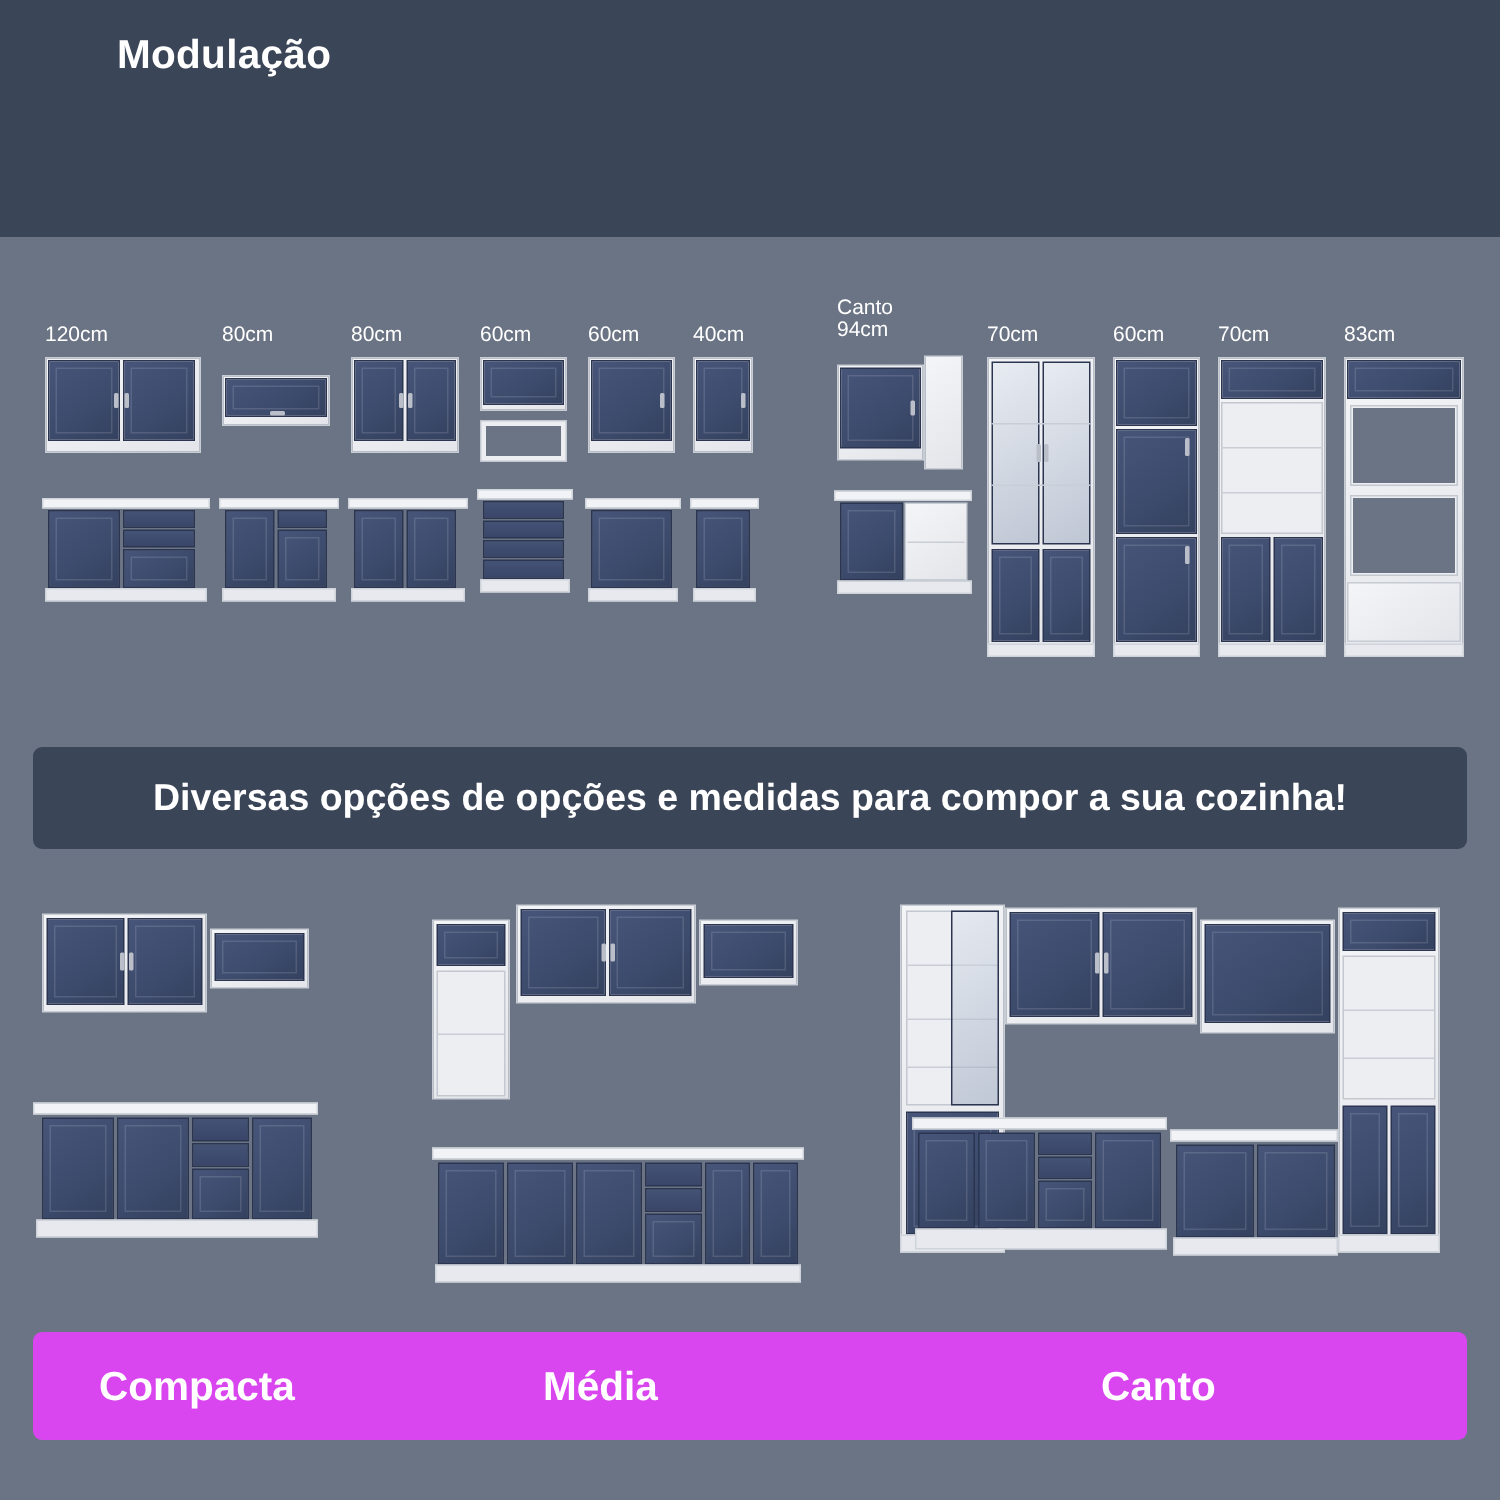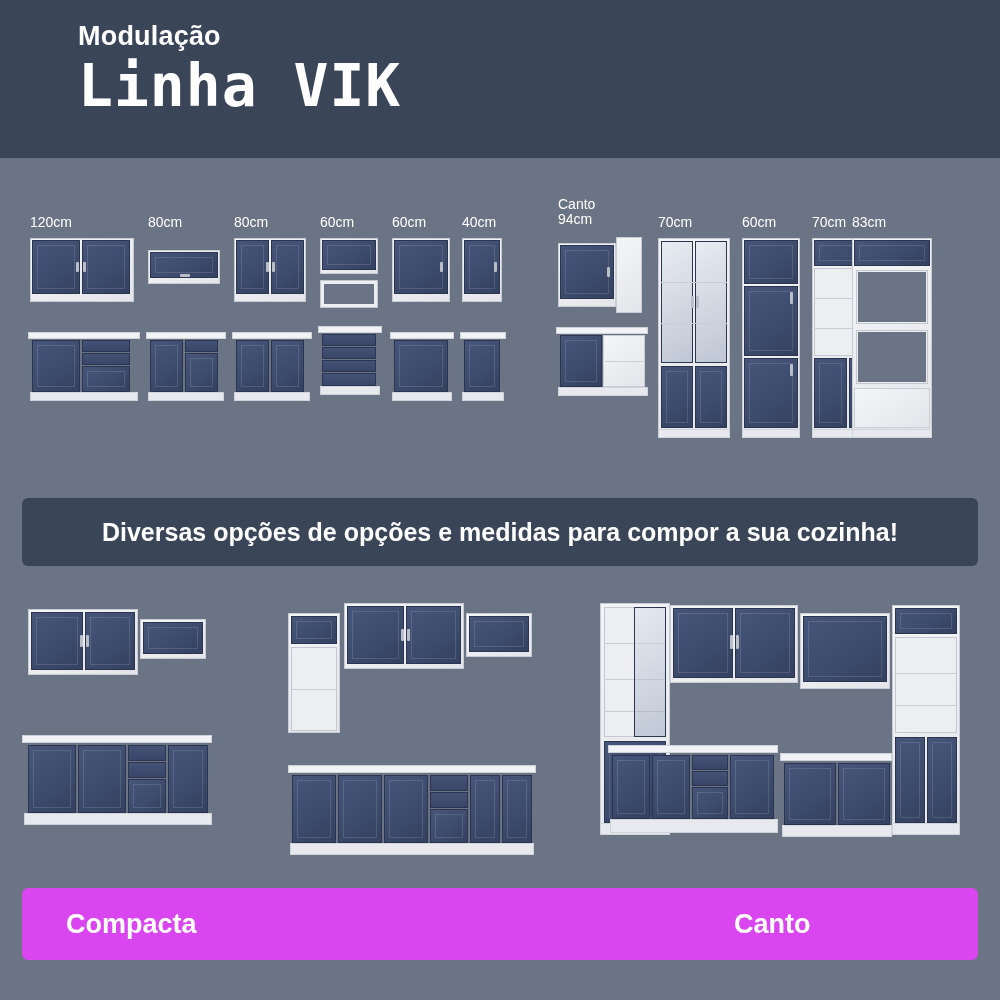--- a/index.html
+++ b/index.html
@@ -91,21 +91,20 @@
   .foot-label{
     position:absolute;top:0;height:72px;display:flex;align-items:center;
     color:#fff;font-size:27px;font-weight:bold;
   }
 </style>
 </head>
 <body>
 
 <div class="header">
   <div class="kicker">Modulação</div>
-  <div class="title">Linha VIK</div>
 </div>
 
 <div class="modules">
 
   <div class="mod" style="left:30px;top:40px;width:108px;">
     <div class="cap">120cm</div>
     <div style="position:relative;height:80px;margin-top:8px;">
       <div class="white" style="left:0;top:0;width:104px;height:64px;"></div>
       <div class="door" style="left:2px;top:2px;width:48px;height:54px;"></div>
       <div class="door" style="left:52px;top:2px;width:48px;height:54px;"></div>
@@ -256,21 +255,21 @@
       <div class="door" style="left:2px;top:2px;width:68px;height:26px;"></div>
       <div class="shelfbox" style="left:2px;top:30px;width:68px;height:88px;"></div>
       <div class="shelfline" style="top:60px;left:2px;width:68px;"></div>
       <div class="shelfline" style="top:90px;left:2px;width:68px;"></div>
       <div class="door" style="left:2px;top:120px;width:33px;height:70px;"></div>
       <div class="door" style="left:37px;top:120px;width:33px;height:70px;"></div>
       <div class="plinth" style="left:0;top:191px;width:72px;height:9px;"></div>
     </div>
   </div>
 
-  <div class="mod" style="left:852px;top:40px;width:84px;">
+  <div class="mod" style="left:896px;top:40px;width:84px;">
     <div class="cap">83cm</div>
     <div style="position:relative;height:204px;margin-top:8px;">
       <div class="white" style="left:0;top:0;width:80px;height:200px;"></div>
       <div class="door" style="left:2px;top:2px;width:76px;height:26px;"></div>
       <div class="shelfbox" style="left:4px;top:32px;width:72px;height:54px;"></div>
       <div style="position:absolute;left:6px;top:34px;width:68px;height:50px;background:#6b7484;"></div>
       <div class="shelfbox" style="left:4px;top:92px;width:72px;height:54px;"></div>
       <div style="position:absolute;left:6px;top:94px;width:68px;height:50px;background:#6b7484;"></div>
       <div class="white" style="left:2px;top:150px;width:76px;height:40px;"></div>
       <div class="plinth" style="left:0;top:191px;width:80px;height:9px;"></div>
@@ -376,16 +375,19 @@
     <div class="door" style="left:184px;top:168px;width:52px;height:62px;"></div>
     <div class="door" style="left:238px;top:168px;width:52px;height:62px;"></div>
     <div class="plinth" style="left:182px;top:230px;width:110px;height:12px;"></div>
   </div>
 </div>
 
 <div class="footer">
   <div class="foot-label" style="left:44px;">
     <span>Compacta</span>
   </div>
+  <div class="foot-label" style="left:340px;">
+    <span>Média</span>
+  </div>
   <div class="foot-label" style="left:712px;">
     <span>Canto</span>
   </div>
 </div>
 
 </body></html>

